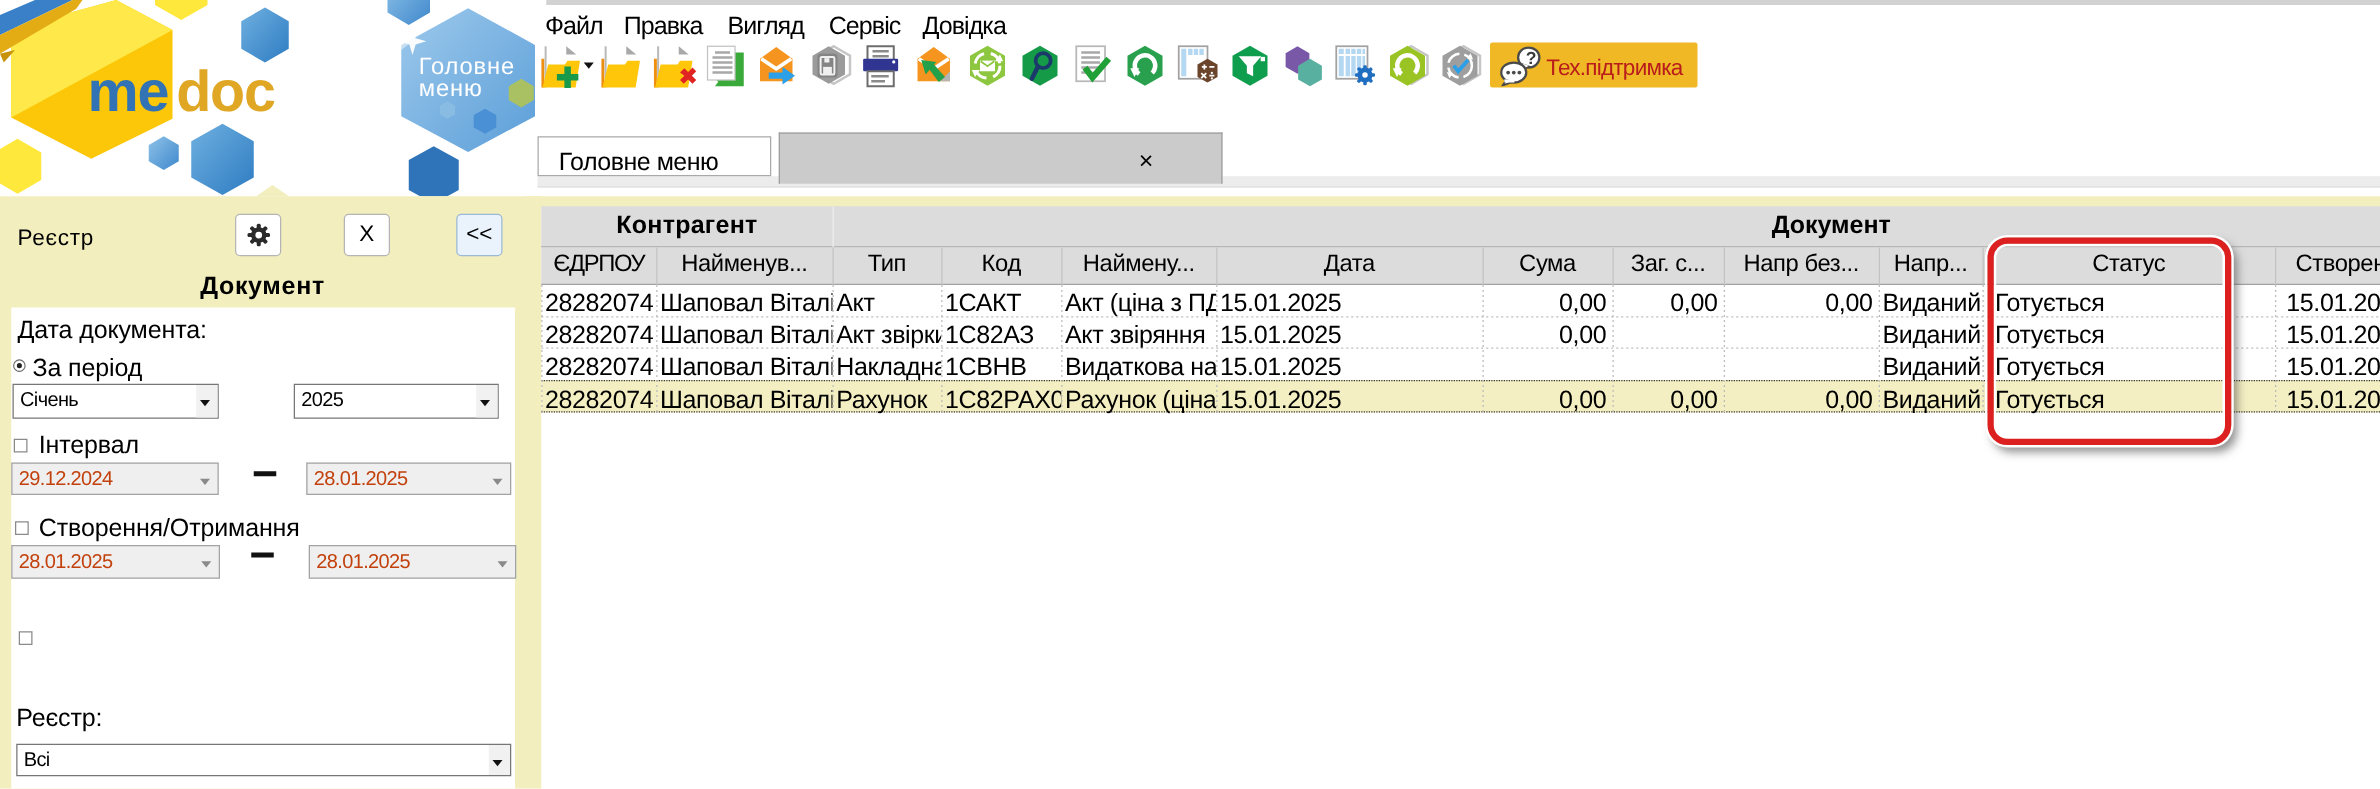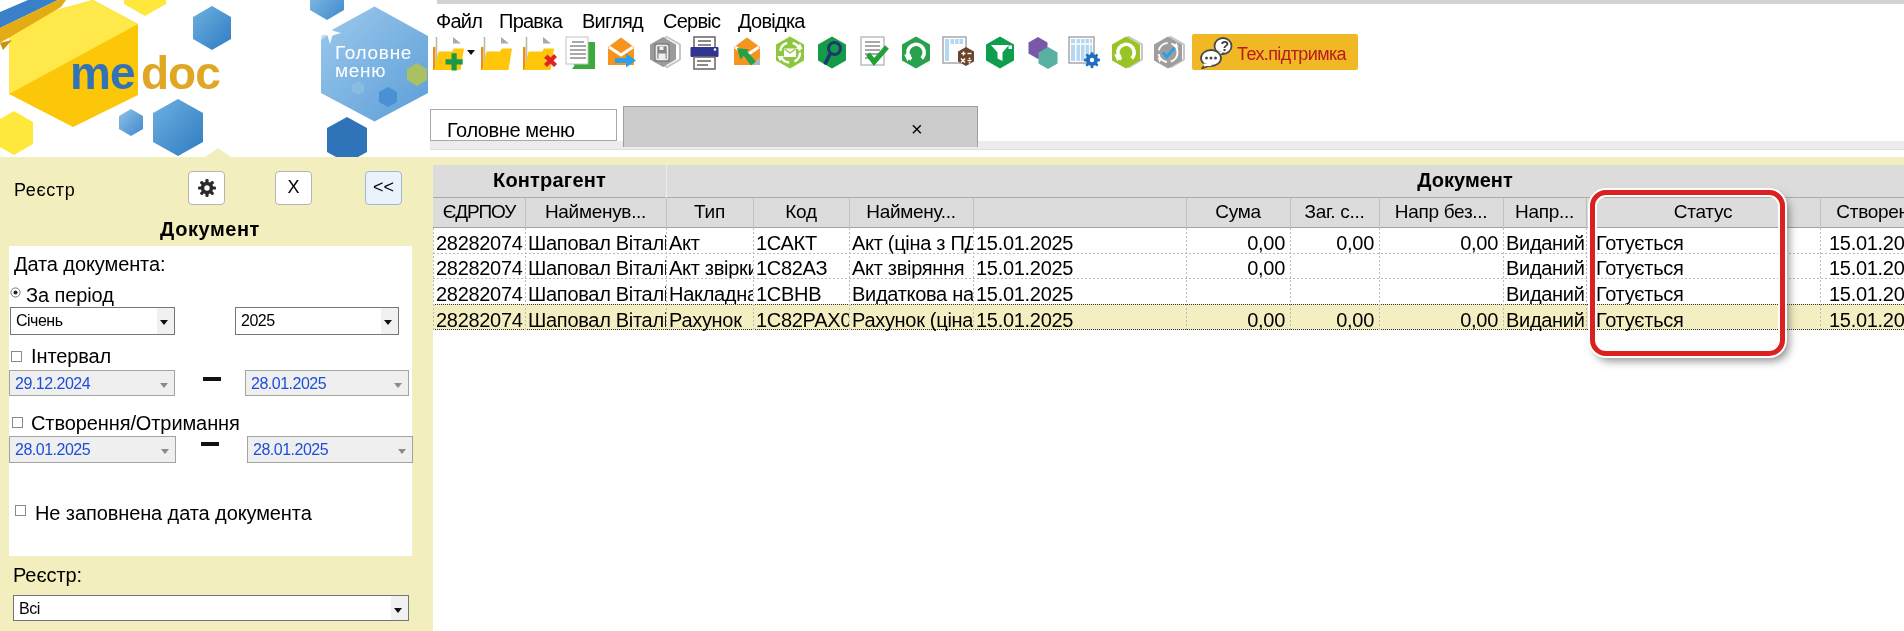--- a/index.html
+++ b/index.html
@@ -18,27 +18,27 @@
 #tab1 span { position:absolute; left:16px; top:9px; font-size:20px; letter-spacing:-0.4px; }
 #tab2 { z-index:2; left:623px; top:106px; width:355px; height:41px; background:#cbcbcb; border:1px solid #9f9f9f; border-bottom:none; }
 #tab2 span { position:absolute; left:19px; top:14px; font-size:19px; letter-spacing:-0.6px; }
 #tab2 .x { left:287px; top:11px; font-size:20px; letter-spacing:0; }
 #tabstrip { left:430px; top:141px; width:1474px; height:9px; background:#ececec; border-bottom:1px solid #dedede; }
 
 #ystrip { left:420px; top:157px; width:1484px; height:9px; background:#f2eebd; }
 #filter { left:0; top:157px; width:433px; height:474px; background:#f2eebd; }
 #fnotch { left:205px; top:148px; width:0; height:0; border-left:13px solid transparent; border-right:13px solid transparent; border-bottom:9px solid #f2eebd; }
 .fbtn { position:absolute; width:37px; height:34px; background:#fff; border:1px solid #b5b5b5; border-radius:4px; text-align:center; font-size:18px; line-height:31px; }
-#fwhite { position:absolute; left:9px; top:89px; width:403px; height:310px; background:#fff; }
+#fwhite { position:absolute; left:9px; top:89px; width:403px; height:385px; background:#fff; }
 .flab { position:absolute; font-size:20px; letter-spacing:-0.1px; color:#000; white-space:nowrap; }
 .sel { position:absolute; background:#fff; border:1px solid #767676; font-size:16px; letter-spacing:-0.5px; }
 .sel .t { position:absolute; left:5px; top:4px; white-space:nowrap; }
 .sel .btn { position:absolute; right:0; top:0; width:17px; height:100%; background:#f1f1f1; }
 .sel .arr { position:absolute; right:6px; top:12px; width:0; height:0; border-left:4.5px solid transparent; border-right:4.5px solid transparent; border-top:5px solid #111; }
-.sel.dis { background:#efefef; border-color:#a3a3a3; color:#1d4ed8; }
+.sel.dis { background:#efefef; border-color:#a3a3a3; color:#c2410c; }
 .sel.dis .arr { border-top-color:#8a8a8a; border-left-width:4px; border-right-width:4px; border-top-width:5px; }
 .cb { position:absolute; width:11px; height:11px; background:#fff; border:1px solid #8a8a8a; }
 .dash { position:absolute; width:18px; height:4px; background:#111; }
 
 #tablearea { left:433px; top:165px; width:1471px; height:166px; }
 .hdr { position:absolute; background:#dcdcdc; }
 .grouplab { position:absolute; top:5px; font-weight:bold; font-size:20px; letter-spacing:0.2px; line-height:20px; }
 .colh { position:absolute; top:0; height:30px; font-size:19px; letter-spacing:-0.3px; text-align:center; line-height:27px; overflow:hidden; }
 .vsep { position:absolute; top:0; width:1px; background:#c2c2c2; }
 .row { position:absolute; left:0; width:1471px; height:25px; }
@@ -358,21 +358,20 @@
     <div class="sel dis" style="left:0; top:190px; width:167px; height:27px;">
         <span class="t">28.01.2025</span>
         <span class="arr"></span>
       </div>
     <div class="dash" style="left:192px; top:196px;"></div>
     <div class="sel dis" style="left:238px; top:190px; width:166px; height:27px;">
         <span class="t">28.01.2025</span>
         <span class="arr"></span>
       </div>
     <div class="cb" style="left:6px; top:259px;"></div>
-    <div class="flab" style="left:26px; top:256px;">Не заповнена дата документа</div>
     <div class="flab" style="left:4px; top:318px;">Реєстр:</div>
     <div class="sel" style="left:4px; top:349px; width:396px; height:26px;">
         <span class="t">Всі</span>
         <span class="btn"></span>
         <span class="arr"></span>
       </div>
   </div>
 </div>
 <div id="fnotch" class="abs"></div>
 
@@ -382,20 +381,21 @@
   <div class="grouplab" style="left:0; width:233px; text-align:center;">Контрагент</div>
   <div class="grouplab" style="left:984px; width:96px; text-align:center; letter-spacing:0;">Документ</div>
   <div class="vsep" style="left:233px; top:0; height:33px; background:#ededed;"></div>
 
   <div class="hdr" style="left:0; top:33px; width:1471px; height:30px; border-bottom:1px solid #a2a2a2;">
     <div class="colh" style="left:0; width:92px; letter-spacing:-1.1px;">ЄДРПОУ</div>
     <div class="colh" style="left:92px; width:141px;">Найменув...</div>
     <div class="colh" style="left:233px; width:87px;">Тип</div>
     <div class="colh" style="left:320px; width:96px;">Код</div>
     <div class="colh" style="left:416px; width:124px;">Наймену...</div>
+    <div class="colh" style="left:540px; width:213px;">Дата</div>
     <div class="colh" style="left:753px; width:104px;">Сума</div>
     <div class="colh" style="left:857px; width:89px;">Заг. с...</div>
     <div class="colh" style="left:946px; width:124px;">Напр без...</div>
     <div class="colh" style="left:1070px; width:83px;">Напр...</div>
     <div class="colh" style="left:1153px; width:234px;">Статус</div>
     <div class="colh" style="left:1387px; width:120px;">Створен...</div>
     <div class="vsep" style="left:92px; height:30px;"></div>
     <div class="vsep" style="left:233px; height:30px;"></div>
     <div class="vsep" style="left:320px; height:30px;"></div>
     <div class="vsep" style="left:416px; height:30px;"></div>

